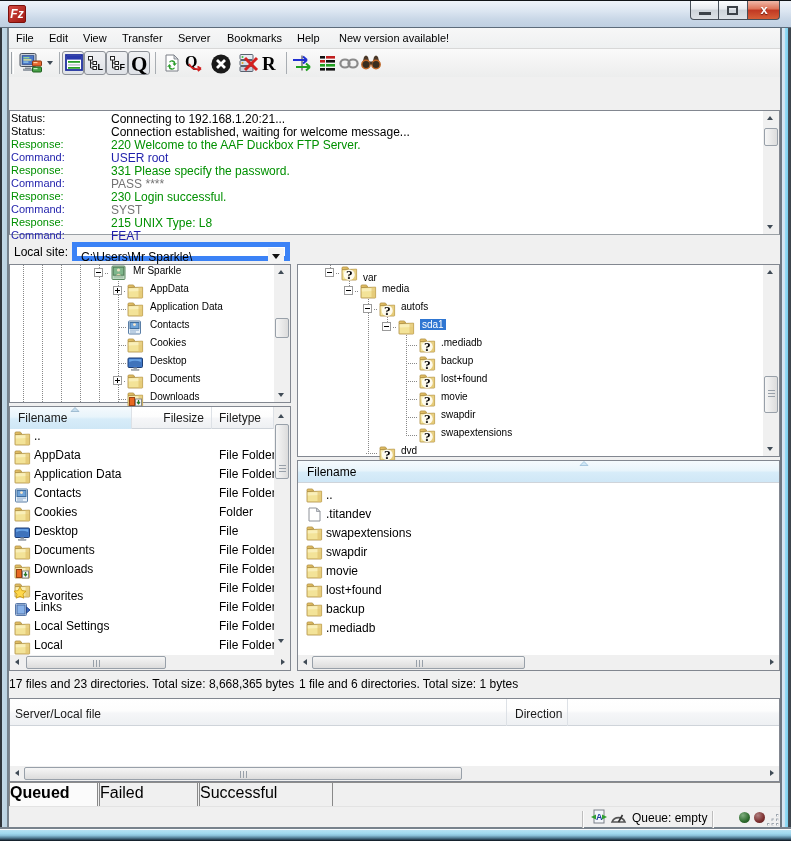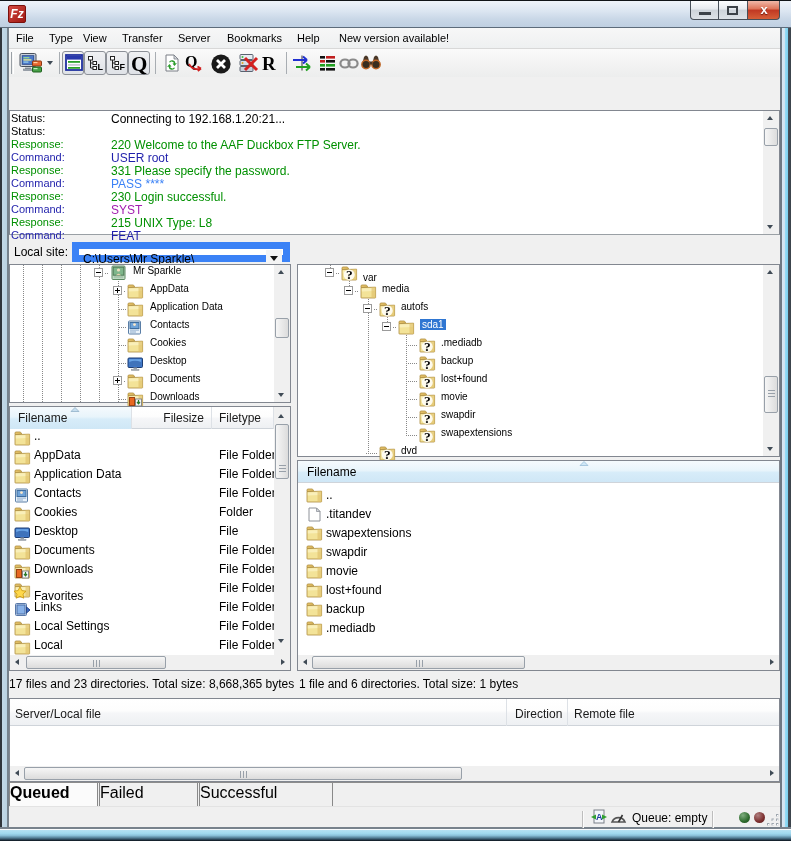--- a/index.html
+++ b/index.html
@@ -34,21 +34,21 @@
 #qcbtn{left:581px;top:5px;width:77px;height:22px;border:1px solid #3c7fb1;border-radius:3px;background:linear-gradient(#eaf6fd,#d9f0fc 45%,#bee6fd 50%,#a7d9f5);box-shadow:0 0 3px 1px #6fc0f0;font-size:12px;text-align:center;line-height:20px}
 #qcdrop{left:661px;top:5px;width:17px;height:22px;border:1px solid #707070;border-radius:2px;background:linear-gradient(#f2f2f2,#ebebeb 45%,#dddddd 50%,#cfcfcf)}
 #qcdrop:after{content:"";position:absolute;left:4px;top:9px;border:4px solid transparent;border-top:5px solid #111}
 
 #logpanel{left:9px;top:110px;width:771px;height:125px;background:#fff;border:1px solid #828790;border-bottom-color:#9aa0a5}
 .loglab{position:absolute;left:1px;font-size:11px}
 .logmsg{position:absolute;left:101px;font-size:12px}
 
 .sitebar{top:240px;height:24px;background:#f0f0f0}
 .sitelabel{top:5px;font-size:12px}
-.combo{top:2px;height:19px;background:#fff;border:7px solid #3b82f6;font-size:12px;padding:3px 4px}
+.combo{top:2px;height:19px;background:#fff;border:5px solid #3b82f6;font-size:12px;padding:3px 4px}
 .combo .da{position:absolute;right:1px;top:1px;width:16px;height:15px;background:#f4f4f4}
 .combo .da:after{content:"";position:absolute;left:4px;top:6px;border:4px solid transparent;border-top:5px solid #111}
 
 .panel{background:#fff;border:1px solid #828790}
 
 .sb{background:#f0f0f0}
 .sbthumb{background:linear-gradient(90deg,#f6f6f6,#dcdcdc);border:1px solid #98a0a9;border-radius:2px}
 .sbthumbh{background:linear-gradient(#f6f6f6,#dcdcdc);border:1px solid #98a0a9;border-radius:2px}
 .arr{width:0;height:0;position:absolute}
 .arr.up{border:3.5px solid transparent;border-bottom:4.5px solid #404b56;border-top:none}
@@ -88,21 +88,21 @@
       <div class="g"></div>
     </div>
 <div class="abs winbtn" id="btncls">
       <div class="g">x</div>
     </div>
 <div class="abs" id="lframe"></div>
 <div class="abs" id="rframe"></div>
 <div class="abs" id="bframe"></div>
 <div class="abs" id="menubar">
 <span style="left:7px">File</span>
-      <span style="left:40px">Type</span>
+      <span style="left:40px">Edit</span>
       <span style="left:74px">View</span>
       <span style="left:113px">Transfer</span>
       <span style="left:169px">Server</span>
       <span style="left:218px">Bookmarks</span>
       <span style="left:288px">Help</span>
       <span style="left:330px">New version available!</span>
 </div>
 <div class="abs" id="toolbar">
       <div class="abs grip" style="left:2px;top:3px"></div>
       <svg style="left:10px;top:3px" width="24" height="22" viewBox="0 0 24 22">
@@ -196,32 +196,33 @@
         <path d="M13 4 Q15 1 17 4 L18 8 L12 8 Z" fill="#4a3828"></path>
         <circle cx="5" cy="11.5" r="4.2" fill="#3a2e20" stroke="#c06828" stroke-width="1.4"></circle>
         <circle cx="15" cy="11.5" r="4.2" fill="#3a2e20" stroke="#c06828" stroke-width="1.4"></circle>
         <rect x="8.5" y="8.5" width="3" height="3" fill="#4a3828"></rect>
       </svg>
     </div>
 <div class="abs" id="logpanel">
       <div class="loglab" style="top:1px;color:#000">Status:</div>
       <div class="logmsg" style="top:1px;color:#000">Connecting to 192.168.1.20:21...</div>
       <div class="loglab" style="top:14px;color:#000">Status:</div>
+      <div class="logmsg" style="top:14px;color:#000">Connection established, waiting for welcome message...</div>
       <div class="loglab" style="top:27px;color:#009000">Response:</div>
       <div class="logmsg" style="top:27px;color:#009000">220 Welcome to the AAF Duckbox FTP Server.</div>
       <div class="loglab" style="top:40px;color:#1f1fab">Command:</div>
       <div class="logmsg" style="top:40px;color:#1f1fab">USER root</div>
       <div class="loglab" style="top:53px;color:#009000">Response:</div>
       <div class="logmsg" style="top:53px;color:#009000">331 Please specify the password.</div>
       <div class="loglab" style="top:66px;color:#1f1fab">Command:</div>
-      <div class="logmsg" style="top:66px;color:#3b82f6">PASS ****</div>
+      <div class="logmsg" style="top:66px;color:#737373">PASS ****</div>
       <div class="loglab" style="top:79px;color:#009000">Response:</div>
       <div class="logmsg" style="top:79px;color:#009000">230 Login successful.</div>
       <div class="loglab" style="top:92px;color:#1f1fab">Command:</div>
-      <div class="logmsg" style="top:92px;color:#a21caf">SYST</div>
+      <div class="logmsg" style="top:92px;color:#737373">SYST</div>
       <div class="loglab" style="top:105px;color:#009000">Response:</div>
       <div class="logmsg" style="top:105px;color:#009000">215 UNIX Type: L8</div>
       <div class="loglab" style="top:118px;color:#1f1fab">Command:</div>
       <div class="logmsg" style="top:118px;color:#1f1fab">FEAT</div>
       <div class="sb abs" style="right:0;top:0;width:16px;height:123px">
         <div class="arr up" style="left:4px;top:5px"></div>
         <div class="sbthumb abs" style="left:1px;top:17px;width:14px;height:18px"></div>
         <div class="arr dn" style="left:4px;bottom:5px"></div>
       </div>
     </div>
@@ -669,23 +670,20 @@
 <div class="abs" style="left:9px;top:677px;font-size:12px">17 files and 23 directories. Total size: 8,668,365 bytes</div>
 <div class="abs" style="left:299px;top:677px;font-size:12px">1 file and 6 directories. Total size: 1 bytes</div>
 
 <div class="abs panel" id="queue" style="left:9px;top:698px;width:771px;height:84px">
       <div class="hdrrow abs" style="left:0;top:0;width:769px;height:27px">
         <div class="hdrcell" style="left:0;width:497px;height:27px">
           <span style="position:absolute;left:5px;top:8px">Server/Local file</span>
         </div>
         <div class="hdrcell" style="left:497px;width:61px;height:27px">
           <span style="position:absolute;left:8px;top:8px">Direction</span>
-        </div>
-        <div class="hdrcell" style="left:558px;width:211px;height:27px;border-right:none">
-          <span style="position:absolute;left:6px;top:8px">Remote file</span>
         </div>
       </div>
       <div class="sb abs" style="left:0;bottom:0;width:769px;height:15px">
         <div class="arr lt" style="left:5px;top:4px"></div>
         <div class="sbthumbh abs" style="left:14px;top:1px;width:438px;height:13px">
           <div style="position:absolute;left:215px;top:3px;width:1px;height:7px;background:#98a0a9;box-shadow:3px 0 #98a0a9,6px 0 #98a0a9"></div>
         </div>
         <div class="arr rt" style="right:5px;top:4px"></div>
       </div>
     </div>

